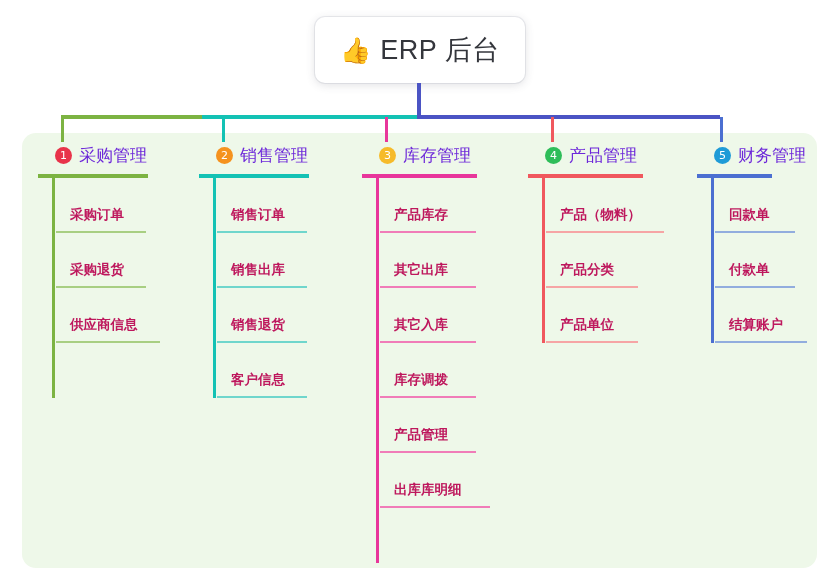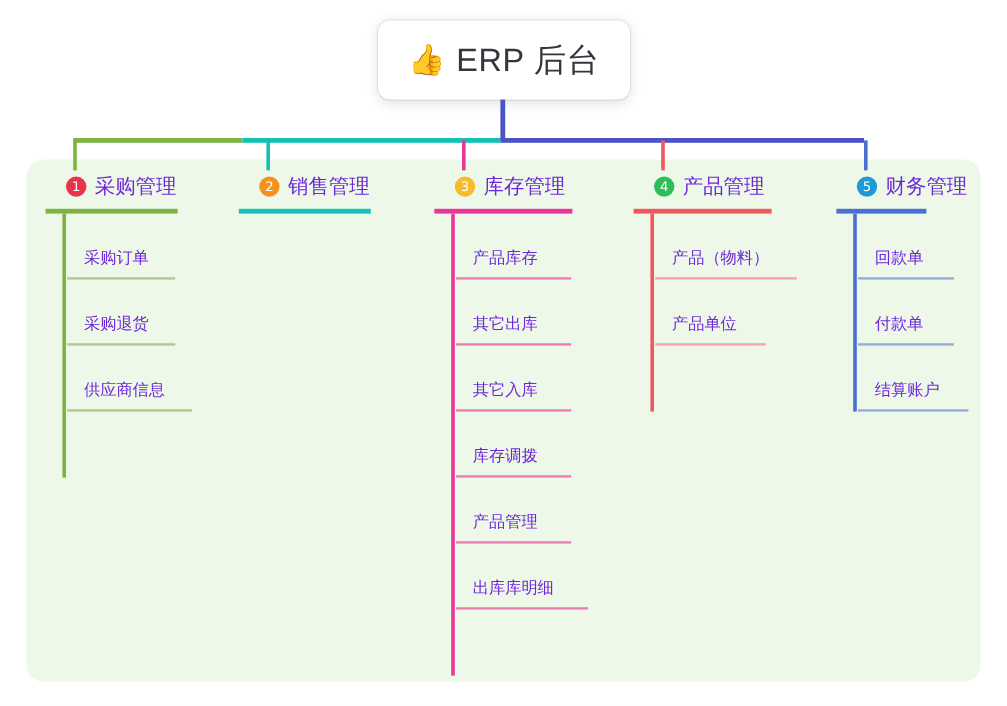--- a/index.html
+++ b/index.html
@@ -123,22 +123,23 @@
   .item {
     position: relative;
     height: 55px;
     box-sizing: border-box;
   }
   .item-label {
     position: absolute;
     left: 14px;
     bottom: 9px;
     font-size: 13.5px;
-    color: #6d28d9;
+    color: #be185d;
     white-space: nowrap;
+    font-weight: bold;
   }
   .item-rule {
     position: absolute;
     left: 0;
     bottom: 0;
     height: 2px;
   }
 </style>
 </head>
 <body>
@@ -181,20 +182,39 @@
         </div>
       </div>
     </div>
     <div class="vdrop" style="left: 222px; background: rgb(19, 194, 180);"></div>
     <div class="column" style="left: 199px; width: 160px;">
       <div class="col-head">
         <span class="badge" style="background: rgb(245, 146, 30);">2</span>
         <span class="head-label">销售管理</span>
       </div>
       <div class="head-rule" style="background: rgb(19, 194, 180); width: 110px;"></div>
+      <div class="items">
+        <div class="spine" style="background: rgb(19, 194, 180); height: 220px;"></div>
+        <div class="item">
+          <span class="item-label">销售订单</span>
+          <div class="item-rule" style="background: rgb(111, 214, 204); width: 90px;"></div>
+        </div>
+        <div class="item">
+          <span class="item-label">销售出库</span>
+          <div class="item-rule" style="background: rgb(111, 214, 204); width: 90px;"></div>
+        </div>
+        <div class="item">
+          <span class="item-label">销售退货</span>
+          <div class="item-rule" style="background: rgb(111, 214, 204); width: 90px;"></div>
+        </div>
+        <div class="item">
+          <span class="item-label">客户信息</span>
+          <div class="item-rule" style="background: rgb(111, 214, 204); width: 90px;"></div>
+        </div>
+      </div>
     </div>
     <div class="vdrop" style="left: 385px; background: rgb(232, 54, 155);"></div>
     <div class="column" style="left: 362px; width: 165px;">
       <div class="col-head">
         <span class="badge" style="background: rgb(246, 187, 42);">3</span>
         <span class="head-label">库存管理</span>
       </div>
       <div class="head-rule" style="background: rgb(232, 54, 155); width: 115px;"></div>
       <div class="items">
         <div class="spine" style="background: rgb(232, 54, 155); height: 385px;"></div>
@@ -231,20 +251,24 @@
         <span class="head-label">产品管理</span>
       </div>
       <div class="head-rule" style="background: rgb(240, 88, 94); width: 115px;"></div>
       <div class="items">
         <div class="spine" style="background: rgb(240, 88, 94); height: 165px;"></div>
         <div class="item">
           <span class="item-label">产品（物料）</span>
           <div class="item-rule" style="background: rgb(246, 165, 165); width: 118px;"></div>
         </div>
         <div class="item">
+          <span class="item-label">产品分类</span>
+          <div class="item-rule" style="background: rgb(246, 165, 165); width: 92px;"></div>
+        </div>
+        <div class="item">
           <span class="item-label">产品单位</span>
           <div class="item-rule" style="background: rgb(246, 165, 165); width: 92px;"></div>
         </div>
       </div>
     </div>
     <div class="vdrop" style="left: 720px; background: rgb(75, 111, 209);"></div>
     <div class="column" style="left: 697px; width: 125px;">
       <div class="col-head">
         <span class="badge" style="background: rgb(30, 155, 215);">5</span>
         <span class="head-label">财务管理</span>

